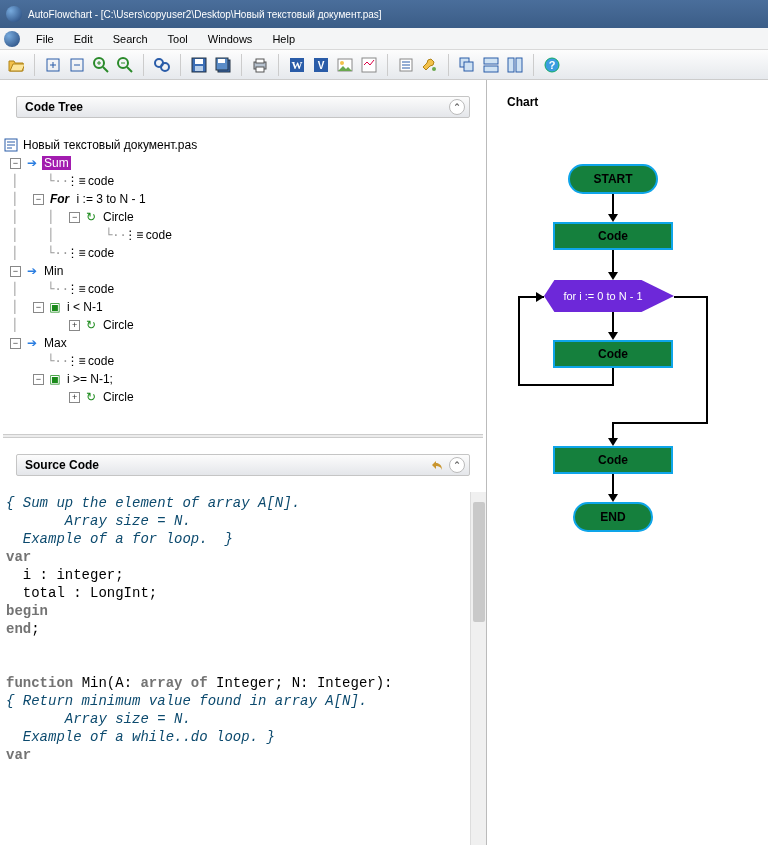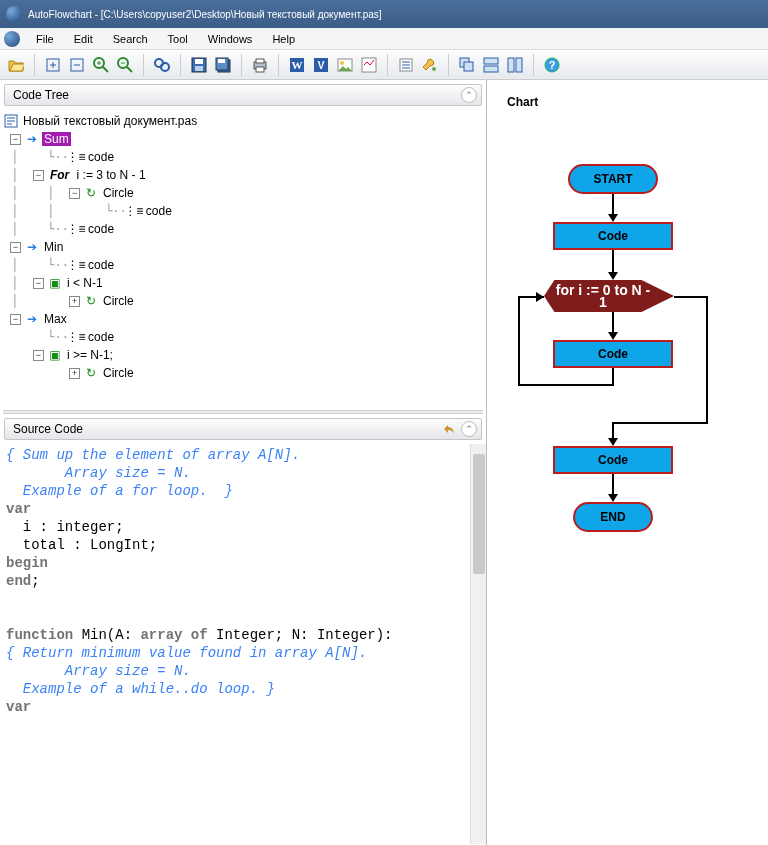--- a/index.html
+++ b/index.html
@@ -9,42 +9,42 @@
 .menubar { height: 22px; background: #f4f5f6; border-bottom: 1px solid #d9d9d9; display: flex; align-items: center; padding: 0 2px; }
 .menubar .app-icon { width: 16px; height: 16px; border-radius: 50%; background: radial-gradient(circle at 30% 30%, #7ad, #247); margin: 0 6px 0 2px; }
 .menubar .menu-item { padding: 3px 10px; cursor: default; }
 .toolbar { height: 30px; background: linear-gradient(#fdfdfd, #e6e9ed); border-bottom: 1px solid #ccc; display: flex; align-items: center; padding: 0 6px; gap: 4px; }
 .toolbar .sep { width: 1px; height: 22px; background: #ccc; margin: 0 4px; }
 .tbtn { width: 20px; height: 20px; display: flex; align-items: center; justify-content: center; cursor: pointer; border-radius: 2px; }
 .tbtn svg { display: block; }
 .workspace { position: relative; height: 765px; }
 .left-col { position: absolute; left: 0; top: 0; width: 487px; height: 100%; border-right: 1px solid #bbb; }
 .right-col { position: absolute; left: 488px; top: 0; width: 280px; height: 100%; }
-.panel-header { height: 22px; background: linear-gradient(#fcfcfc, #e4e6ea); border: 1px solid #c5c5c5; border-radius: 2px; display: flex; align-items: center; padding: 0 8px; font-weight: normal; font-size: 12px; margin: 4px; position: relative; }
+.panel-header { height: 22px; background: linear-gradient(#fcfcfc, #e4e6ea); border: 1px solid #c5c5c5; border-radius: 2px; display: flex; align-items: center; padding: 0 8px; font-weight: bold; font-size: 12px; margin: 16px; position: relative; }
 .panel-header .collapse { position: absolute; right: 4px; top: 2px; width: 16px; height: 16px; border: 1px solid #bbb; border-radius: 50%; display: flex; align-items: center; justify-content: center; font-size: 9px; color: #666; background: #fff; }
 .panel-header .undo { position: absolute; right: 24px; top: 2px; width: 16px; height: 16px; display: flex; align-items: center; justify-content: center; }
 .tree-body { height: 300px; overflow: auto; padding: 2px 4px; font-size: 12px; }
 .tree-row { display: flex; align-items: center; height: 18px; white-space: nowrap; }
 .tree-row .dots { color: #999; font-family: monospace; }
 .tree-row .expander { width: 11px; height: 11px; border: 1px solid #888; display: inline-flex; align-items: center; justify-content: center; font-size: 9px; line-height: 9px; margin-right: 4px; background: #fff; color: #333; }
 .tree-row .spacer { display: inline-block; }
 .tree-lbl { padding: 0 2px; }
 .tree-lbl.sel { background: #a21caf; color: #fff; }
 .tree-lbl.italic { font-style: italic; font-weight: bold; }
 .icon-sm { width: 14px; height: 14px; display: inline-flex; align-items: center; justify-content: center; margin-right: 3px; }
 .source-body { height: 400px; overflow: auto; position: relative; font-family: 'Courier New', monospace; font-size: 14px; padding: 2px 6px; line-height: 18px; }
-.source-body .comment { color: #3b82f6; font-style: italic; }
+.source-body .comment { color: #0c4a6e; font-style: italic; }
 .source-body .kw { color: #737373; font-weight: bold; }
 .sel-block { background: #267ef0; color: #fff; display: block; }
 .sel-block .kw { color: #fff; }
 .chart-body { background: #fff; height: 740px; position: relative; }
 .flowchart { position: relative; width: 280px; height: 520px; }
-.shape { position: absolute; border: 2px solid #b91c1c; background: #0ea5e9; display: flex; align-items: center; justify-content: center; font-size: 12px; font-weight: bold; text-align: center; }
+.shape { position: absolute; border: 2px solid #0ea5e9; background: #15803d; display: flex; align-items: center; justify-content: center; font-size: 12px; font-weight: bold; text-align: center; }
 .shape.oval { border-radius: 20px; }
-.shape.diamond { background: #7f1d1d; color: #fff; font-size: 14px; font-weight: bold; padding: 2px 18px 2px 6px; border: none; clip-path: polygon(0 50%, 8% 0, 75% 0, 100% 50%, 75% 100%, 8% 100%); }
+.shape.diamond { background: #6d28d9; color: #fff; font-size: 11px; font-weight: normal; padding: 2px 18px 2px 6px; border: none; clip-path: polygon(0 50%, 8% 0, 75% 0, 100% 50%, 75% 100%, 8% 100%); }
 .line { position: absolute; background: #000; }
 .arrow-d { position: absolute; width: 0; height: 0; border-left: 5px solid transparent; border-right: 5px solid transparent; border-top: 8px solid #000; }
 .arrow-r { position: absolute; width: 0; height: 0; border-top: 5px solid transparent; border-bottom: 5px solid transparent; border-left: 8px solid #000; }
 .scrollbar-v { position: absolute; right: 0; top: 0; width: 16px; height: 100%; background: #f0f0f0; border-left: 1px solid #ddd; }
 .scrollbar-v .thumb { position: absolute; left: 2px; width: 12px; background: #c9c9c9; border-radius: 2px; }
 .splitter-h { height: 4px; background: #ececec; border-top: 1px solid #ccc; border-bottom: 1px solid #ccc; margin: 0 3px; cursor: row-resize; }
 </style>
 </head>
 <body>
 

